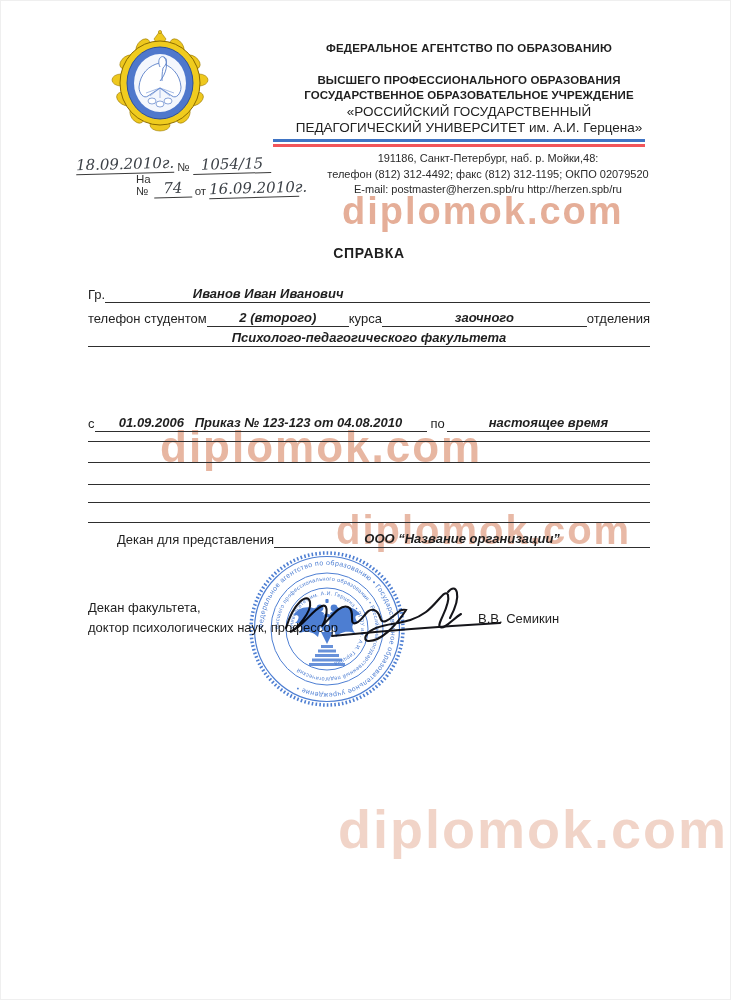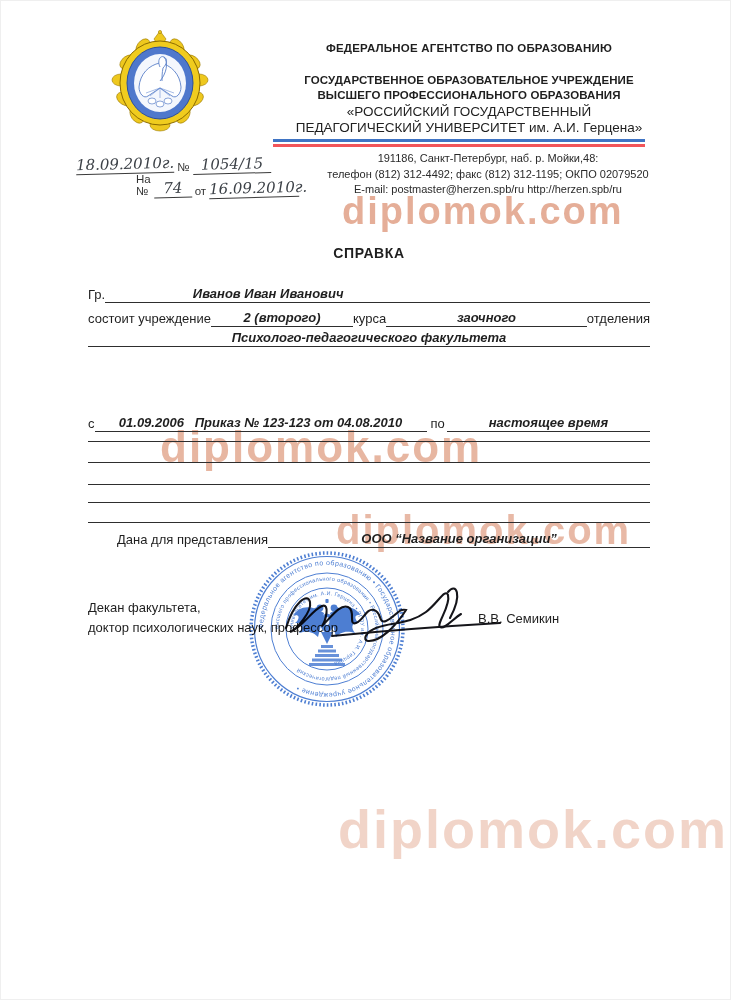--- a/index.html
+++ b/index.html
@@ -82,22 +82,22 @@
       <path d="M50,37 C47,31 50,25 54,27 C58,29 57,34 53,38 C52,43 52,47 52,51" fill="#ffffff" stroke="#5a80c8" stroke-width="0.9"></path>
       <path d="M54,27 C59,33 56,44 50,51" fill="none" stroke="#5a80c8" stroke-width="0.9"></path>
       <ellipse cx="42" cy="71" rx="4" ry="3" fill="#ffffff" stroke="#5a80c8" stroke-width="0.7"></ellipse>
       <ellipse cx="50" cy="74" rx="4" ry="3" fill="#ffffff" stroke="#5a80c8" stroke-width="0.7"></ellipse>
       <ellipse cx="58" cy="71" rx="4" ry="3" fill="#ffffff" stroke="#5a80c8" stroke-width="0.7"></ellipse>
     </g>
   </svg>
 
   <div class="head-block">
     <div class="head-agency">ФЕДЕРАЛЬНОЕ АГЕНТСТВО ПО ОБРАЗОВАНИЮ</div>
+    <div class="head-org">ВЫСШЕГО ПРОФЕССИОНАЛЬНОГО ОБРАЗОВАНИЯ</div>
     <div class="head-org">ГОСУДАРСТВЕННОЕ ОБРАЗОВАТЕЛЬНОЕ УЧРЕЖДЕНИЕ</div>
-    <div class="head-org">ВЫСШЕГО ПРОФЕССИОНАЛЬНОГО ОБРАЗОВАНИЯ</div>
     <div class="head-univ">«РОССИЙСКИЙ ГОСУДАРСТВЕННЫЙ</div>
     <div class="head-univ">ПЕДАГОГИЧЕСКИЙ УНИВЕРСИТЕТ им. А.И. Герцена»</div>
   </div>
 
   <svg class="flag" viewBox="0 0 372 8" preserveAspectRatio="none">
     <rect x="0" y="0" width="372" height="3" fill="#3f74c4"></rect>
     <rect x="0" y="3" width="372" height="2" fill="#ffffff"></rect>
     <rect x="0" y="5" width="372" height="3" fill="#f2555a"></rect>
   </svg>
 
@@ -128,21 +128,21 @@
 
   <div class="doc-title">СПРАВКА</div>
 
   <div class="frow" style="top:286px;">
     <span class="lbl">Гр.</span>
     <span class="fill" style="width:58%;">Иванов Иван Иванович</span>
     <span class="fill grow"></span>
   </div>
 
   <div class="frow" style="top:310px;">
-    <span class="lbl">состоит учреждение</span>
+    <span class="lbl">телефон студентом</span>
     <span class="fill" style="width:142px;">2 (второго)</span>
     <span class="lbl">курса</span>
     <span class="fill grow">заочного</span>
     <span class="lbl">отделения</span>
   </div>
 
   <div class="frow" style="top:330px;">
     <span class="fill grow">Психолого-педагогического факультета</span>
   </div>
 
@@ -154,21 +154,21 @@
     <span class="fill grow">настоящее время</span>
   </div>
 
   <div class="blank-line" style="top:441px;"></div>
   <div class="blank-line" style="top:462px;"></div>
   <div class="blank-line" style="top:484px;"></div>
   <div class="blank-line" style="top:502px;"></div>
   <div class="blank-line" style="top:522px;"></div>
 
   <div class="frow" style="top:531px;padding-left:29px;width:533px;">
-    <span class="lbl">Дана для представления</span>
+    <span class="lbl">Декан для представления</span>
     <span class="fill grow">ООО “Название организации”</span>
   </div>
 
   <div class="sig-line1">Декан факультета,</div>
   <div class="sig-line2">доктор психологических наук, профессор</div>
   <div class="sig-name">В.В. Семикин</div>
 
   <svg class="stamp" viewBox="0 0 160 160">
     <defs>
       <path id="ringP1" d="M 16,80 A 64,64 0 1 1 144,80 A 64,64 0 1 1 16,80"></path>

